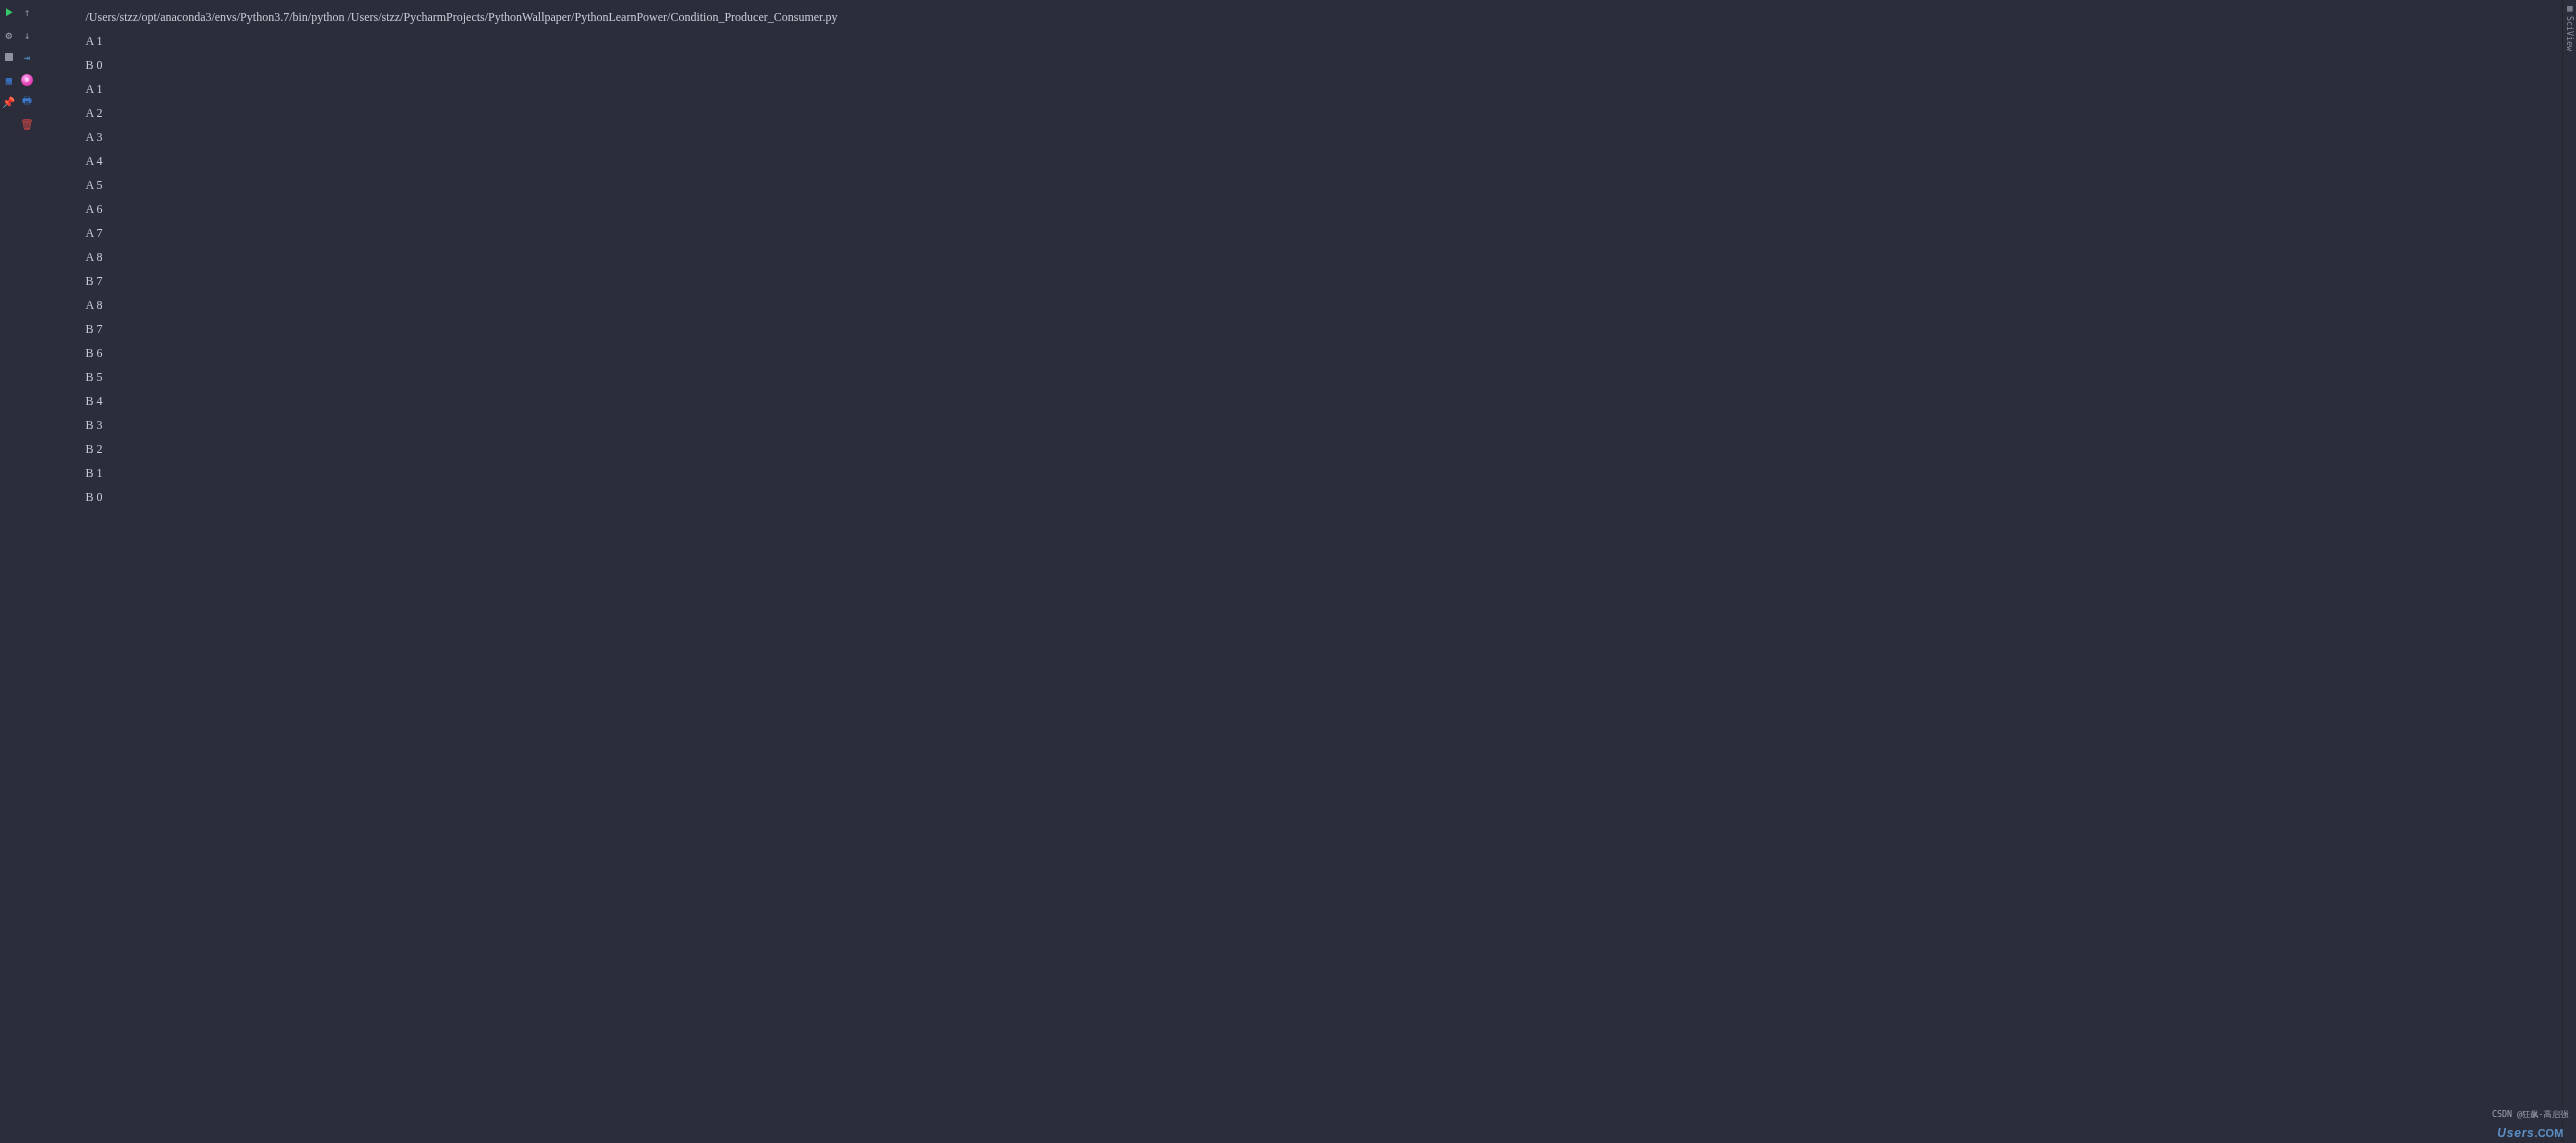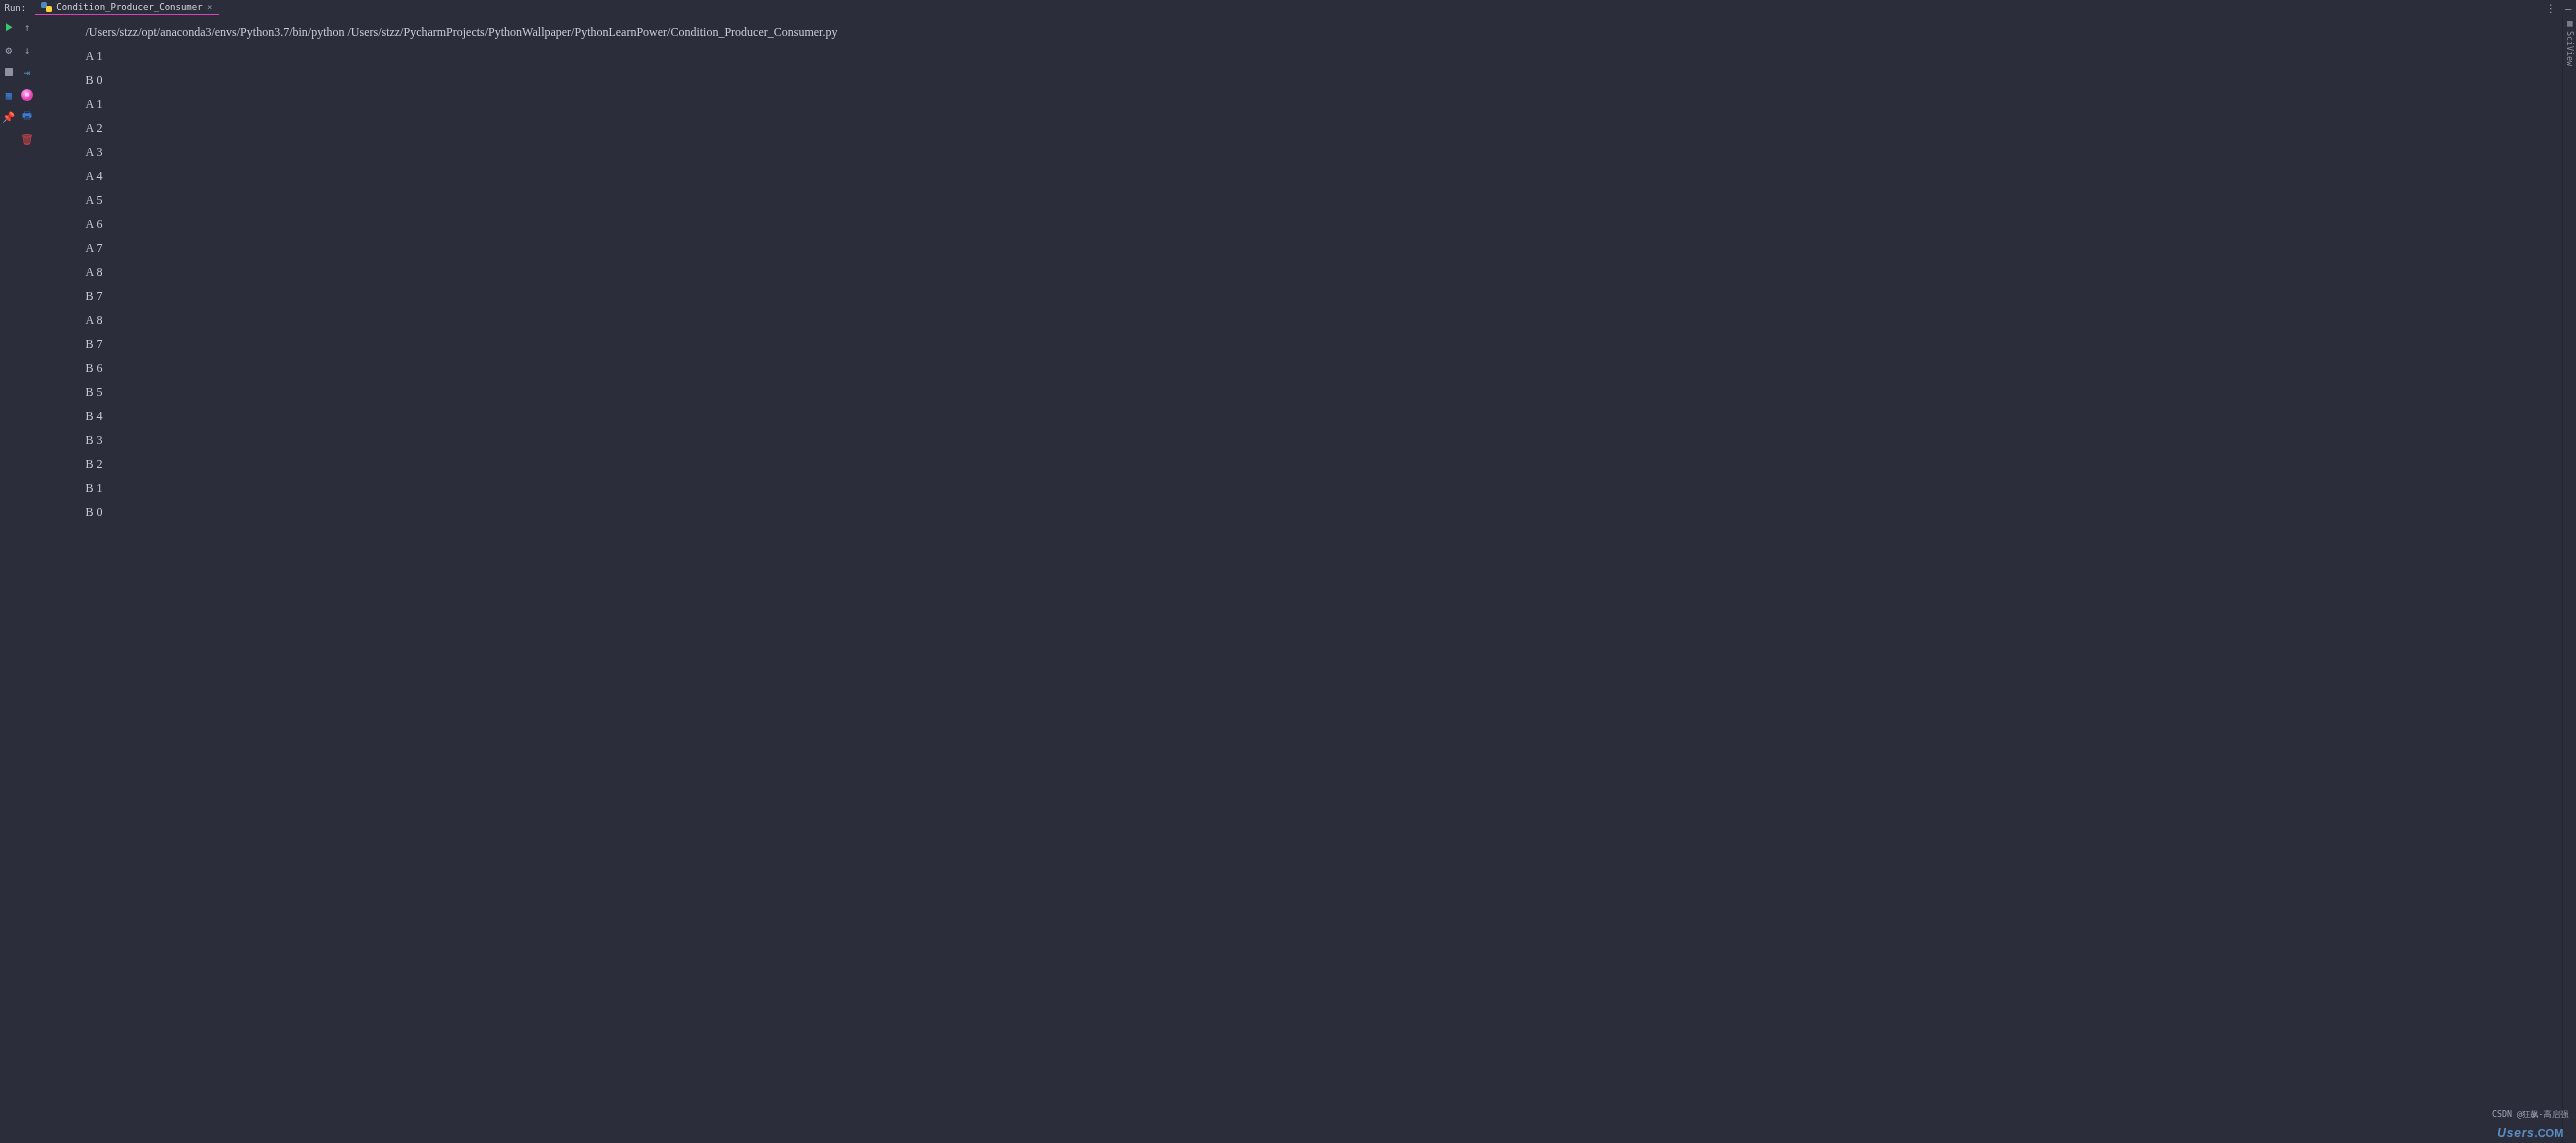--- a/index.html
+++ b/index.html
@@ -143,32 +143,20 @@
     letter-spacing:0.8px;
     opacity:0.7;
   }
   .brand small { font-size:11px; letter-spacing:0; font-style:normal; }
 </style>
 </head>
 <body>
 
 <div class="root">
 
-  <div class="header">
-    <span class="run-label">Run:</span>
-    <div class="tab">
-      <span class="py-icon"></span>
-      <span class="tab-title">Condition_Producer_Consumer</span>
-      <span class="tab-close">×</span>
-    </div>
-    <div class="header-right">
-      <span>⋮</span>
-      <span>—</span>
-    </div>
-  </div>
 
   <div class="body">
 
     <div class="gutter-col col-a">
       <span class="gi play">
         <svg viewBox="0 0 16 16" width="10.6" height="10.6">
             <path d="M3 2 L13 8 L3 14 Z"></path>
           </svg>
       </span>
       <span class="gi gear">⚙</span>

